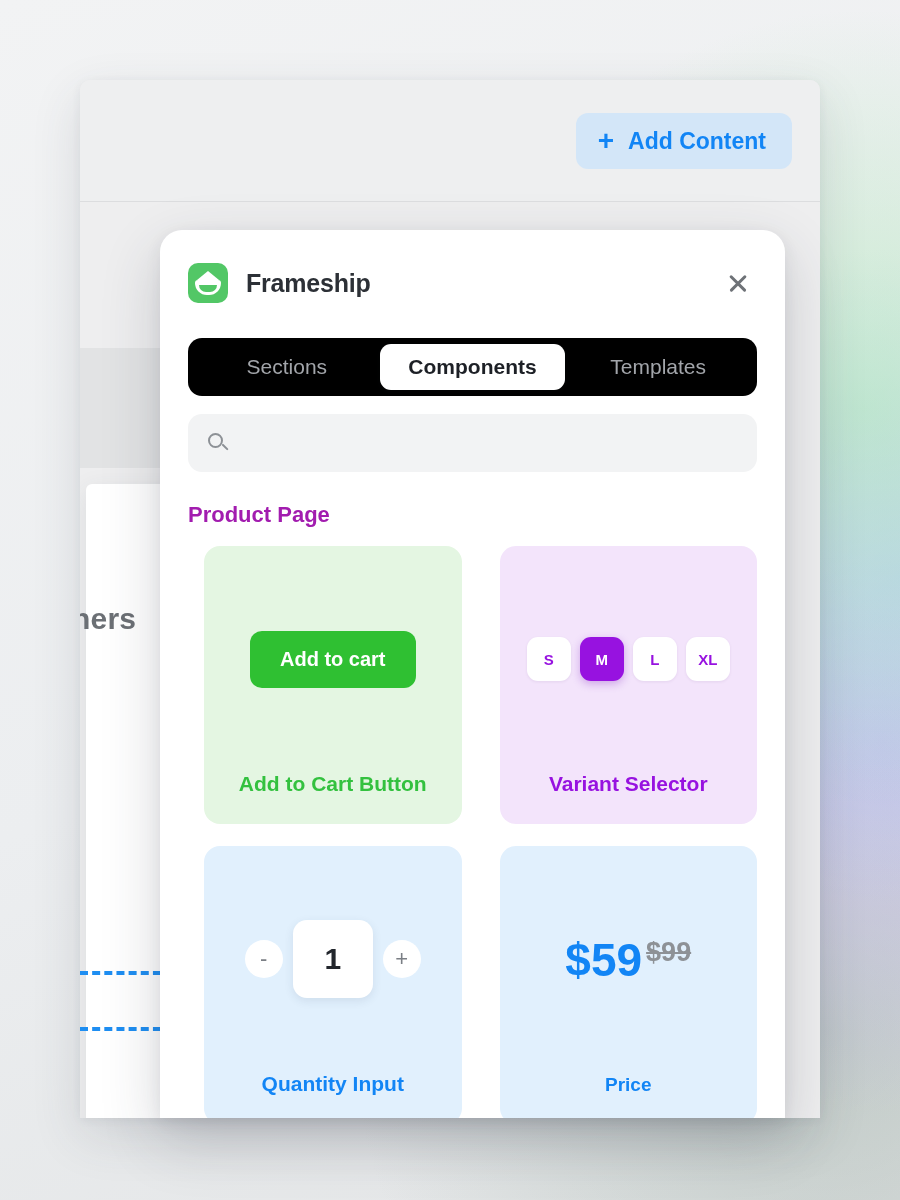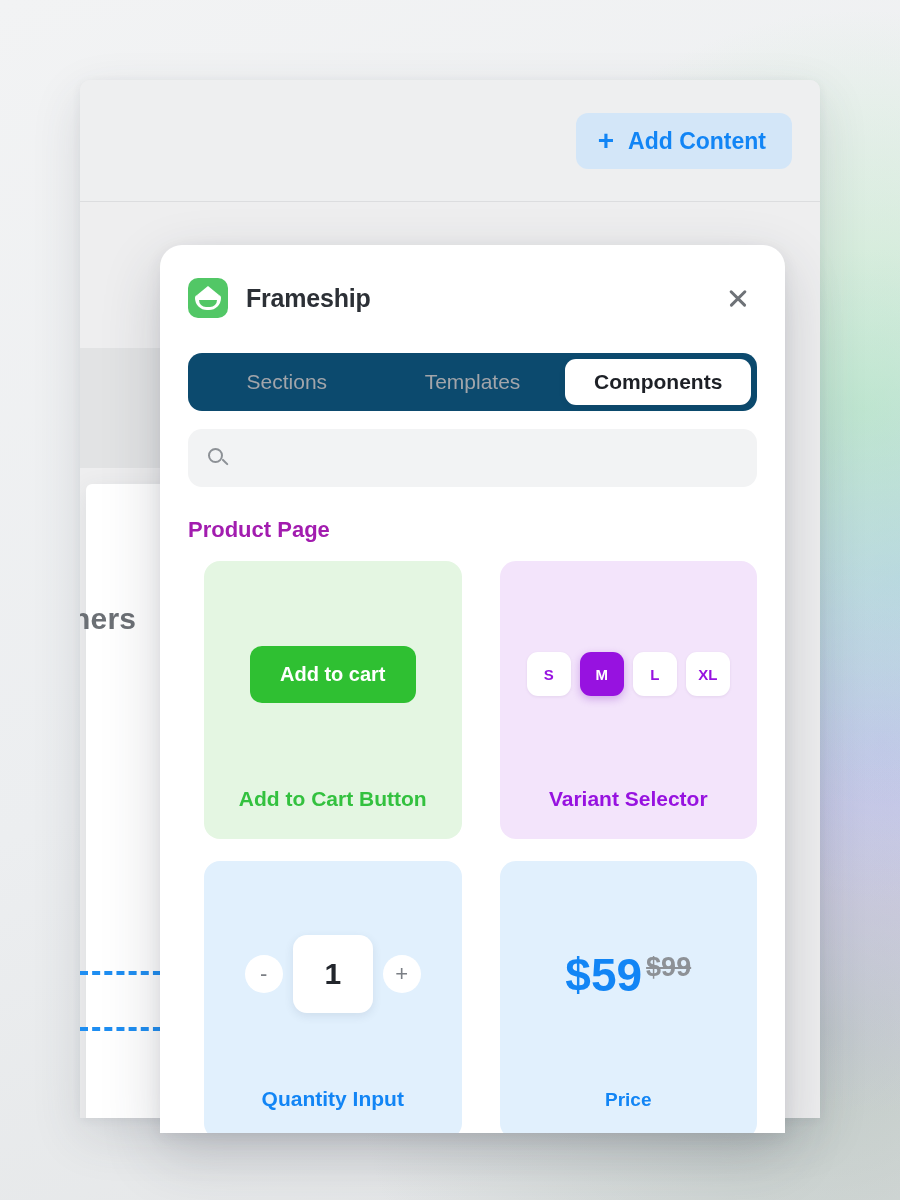--- a/index.html
+++ b/index.html
@@ -108,21 +108,21 @@
     position: absolute;
     left: 0; top: 146px;
     width: 250px; height: 120px;
     background: #e2e3e4;
   }
 
   
   .modal {
     position: absolute;
     left: 160px;
-    top: 245px;
+    top: 230px;
     width: 625px;
     height: 888px;
     background: #ffffff;
     border-radius: 22px 22px 0 0;
     box-shadow: 0 22px 60px rgba(45,52,65,0.20), 0 4px 16px rgba(45,52,65,0.08);
     overflow: hidden;
   }
 
   .modal-header {
     display: flex;
@@ -186,21 +186,21 @@
     width: 22px; height: 2.6px;
     background: #6e7277;
     border-radius: 2px;
   }
   .close-btn::before { transform: rotate(45deg); }
   .close-btn::after  { transform: rotate(-45deg); }
 
   
   .tabs {
     margin: 32px 28px 0 28px;
-    background: #0c4a6e;
+    background: #000000;
     border-radius: 14px;
     display: flex;
     padding: 6px;
     height: 58px;
   }
   .tab {
     flex: 1;
     display: flex;
     align-items: center;
     justify-content: center;
@@ -425,22 +425,22 @@
       <span class="basket-top"></span>
       <span class="basket-body"></span>
       <span class="basket-slit"></span>
     </div>
     <div class="brand-name">Frameship</div>
     <button class="close-btn"></button>
   </div>
 
   <div class="tabs">
     <button class="tab">Sections</button>
+    <button class="tab active">Components</button>
     <button class="tab">Templates</button>
-    <button class="tab active">Components</button>
   </div>
 
   <div class="search-box">
     <span class="search-icon">
       <span class="ring"></span>
         <span class="handle"></span>
     </span>
   </div>
 
   <div class="section-title">Product Page</div>

